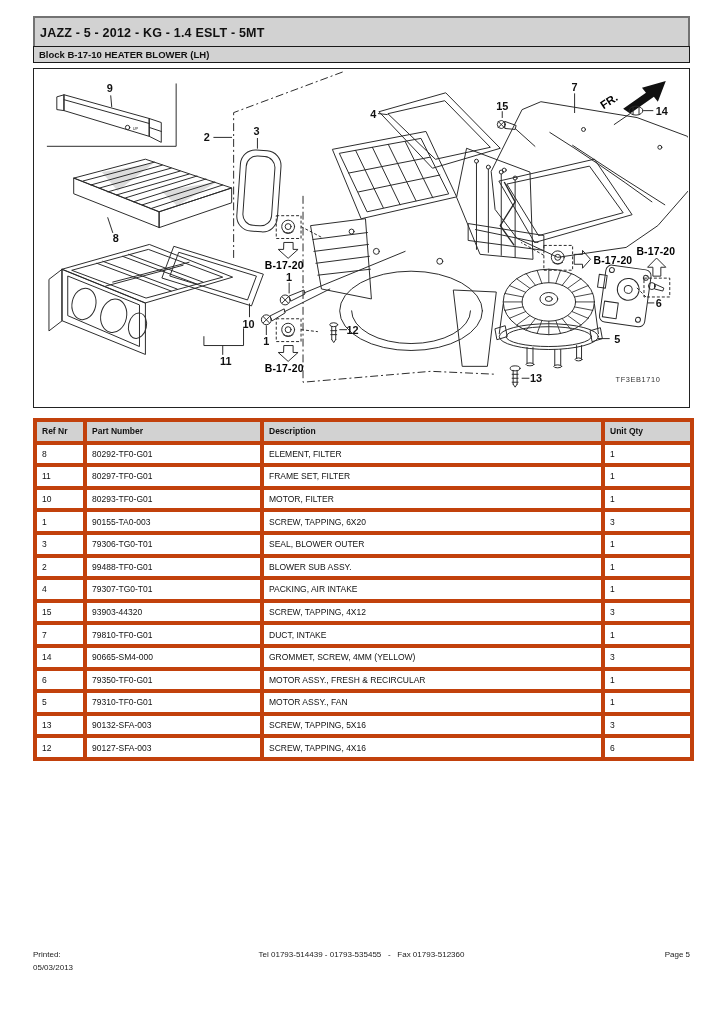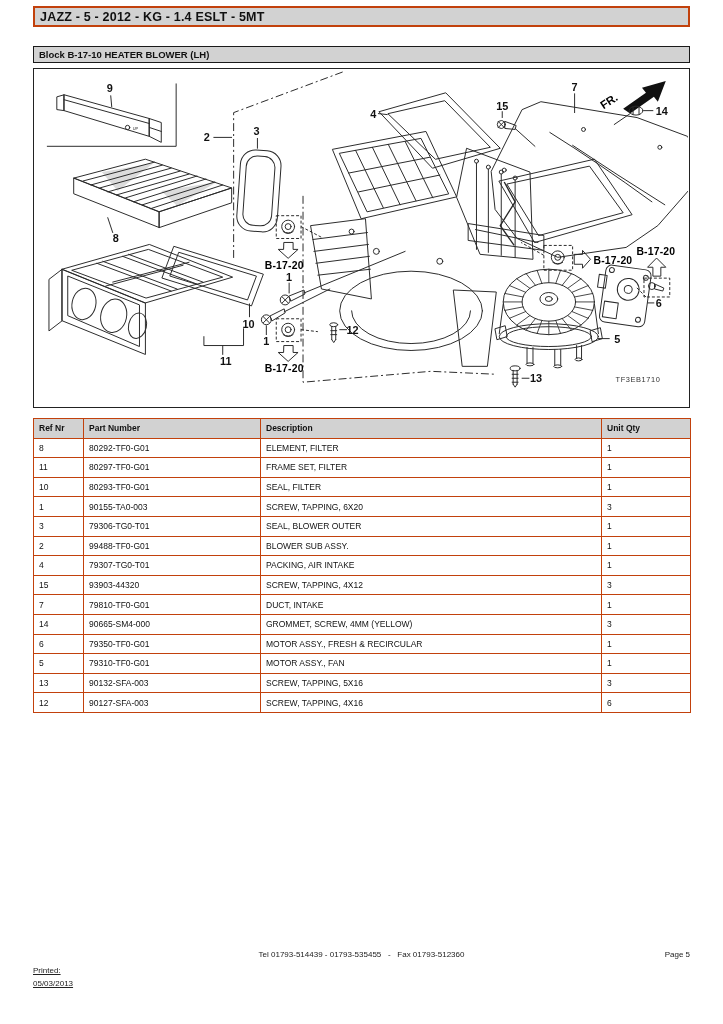--- a/index.html
+++ b/index.html
@@ -1,20 +1,20 @@
 <!DOCTYPE html>
 <html><head>
 <meta charset="utf-8">
 <style>
   html,body{margin:0;padding:0;background:#ffffff;}
   .page{position:relative;width:723px;height:1024px;background:#ffffff;overflow:hidden;
         font-family:"Liberation Sans",sans-serif;color:#111;}
   .bar{position:absolute;left:33px;width:657px;box-sizing:border-box;background:#d2d2d2;
        display:flex;align-items:center;}
-  .bar1{top:6px;height:21px;border:2px solid #c2410c;}
+  .bar1{top:16px;height:33px;border:2px solid #737373;}
   .bar1 .t{font-size:12.5px;font-weight:bold;padding-left:5px;letter-spacing:.2px;}
   .bar2{top:46px;height:17px;border:1.5px solid #1a1a1a;}
   .bar2 .t{font-size:9.5px;font-weight:bold;padding-left:5px;}
   .diagram-box{position:absolute;left:33px;top:68px;width:657px;height:340px;
        box-sizing:border-box;border:1.5px solid #222;background:#fff;}
   svg{display:block;}
   svg *{vector-effect:none;}
   .ln{fill:none;stroke:#2a2a2a;stroke-width:1;stroke-linejoin:round;stroke-linecap:round;}
   .ln-th{fill:none;stroke:#2a2a2a;stroke-width:1.4;stroke-linejoin:round;}
   .shade{fill:#dcdcdc;stroke:none;}
@@ -24,25 +24,25 @@
        font-size:11px;font-weight:700;text-anchor:middle;}
   .ref{fill:#000;stroke:none;font-family:"Liberation Sans",sans-serif;
        font-size:10.5px;font-weight:800;text-anchor:middle;letter-spacing:.2px;}
   .code{fill:#333;stroke:none;font-family:"Liberation Sans",sans-serif;
        font-size:7.5px;text-anchor:middle;letter-spacing:.6px;}
   .fr{fill:#000;stroke:none;font-family:"Liberation Sans",sans-serif;
        font-size:11.5px;font-weight:800;}
   .up{fill:#222;stroke:none;font-family:"Liberation Sans",sans-serif;font-size:4px;text-anchor:middle;}
   table.parts{position:absolute;left:33px;top:418px;width:657px;border-collapse:collapse;
        table-layout:fixed;border:1.5px solid #444;}
-  table.parts th,table.parts td{border:1px solid #c2410c;font-size:8.5px;height:18.6px;
+  table.parts th,table.parts td{border:4px solid #c2410c;font-size:8.5px;height:18.6px;
        padding:0 4px 0 5px;text-align:left;vertical-align:middle;overflow:hidden;white-space:nowrap;}
   table.parts th{background:#d2d2d2;font-weight:bold;}
   .footer{position:absolute;left:33px;top:948px;width:657px;font-size:8px;line-height:13px;color:#222;}
-  .footer .left{position:absolute;left:0;top:16px;text-decoration:underline;}
+  .footer .left{position:absolute;left:0;top:0;}
   .footer .center{position:absolute;left:0;width:657px;text-align:center;top:0;}
   .footer .right{position:absolute;right:0;top:0;text-align:right;margin-left:8px;}
 </style>
 </head>
 <body>
 
 <div class="page">
 
   <div class="bar bar1">
     <span class="t">JAZZ - 5 - 2012 - KG - 1.4 ESLT - 5MT</span>
@@ -334,21 +334,21 @@
         </tr>
         <tr>
           <td>11</td>
           <td>80297-TF0-G01</td>
           <td>FRAME SET, FILTER</td>
           <td>1</td>
         </tr>
         <tr>
           <td>10</td>
           <td>80293-TF0-G01</td>
-          <td>SEAL, FILTER</td>
+          <td>MOTOR, FILTER</td>
           <td>1</td>
         </tr>
         <tr>
           <td>1</td>
           <td>90155-TA0-003</td>
           <td>SCREW, TAPPING, 6X20</td>
           <td>3</td>
         </tr>
         <tr>
           <td>3</td>

